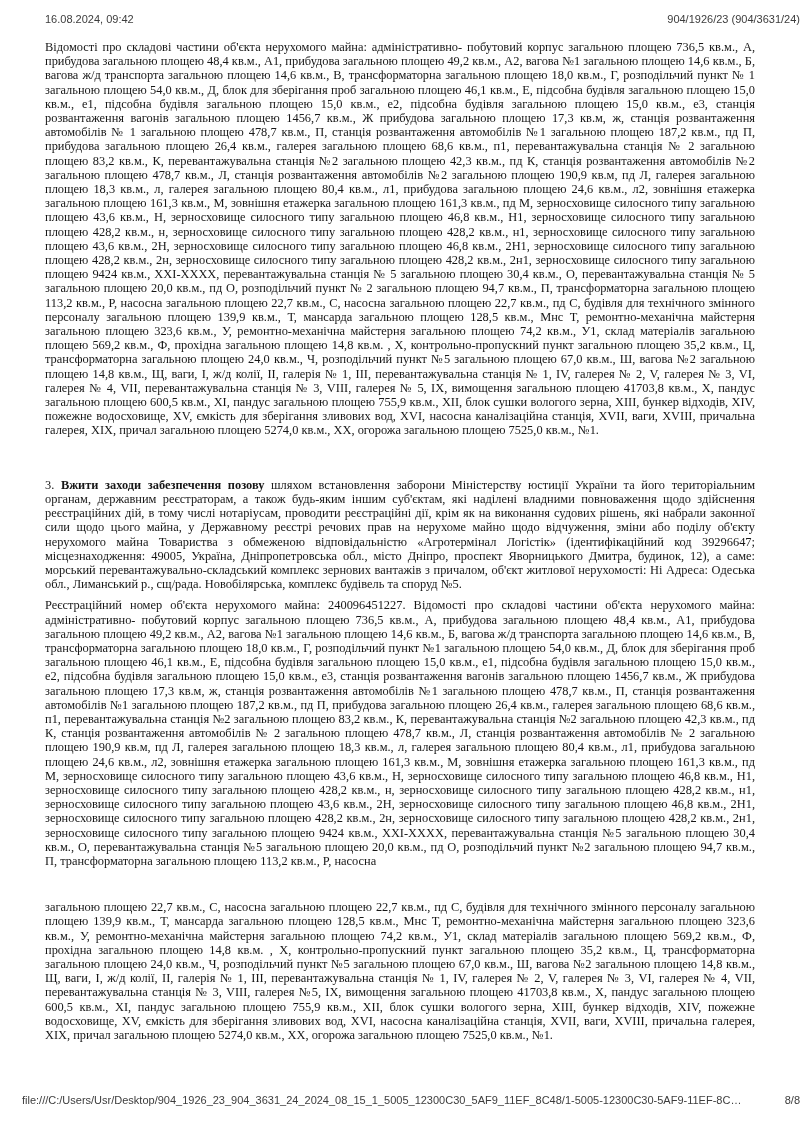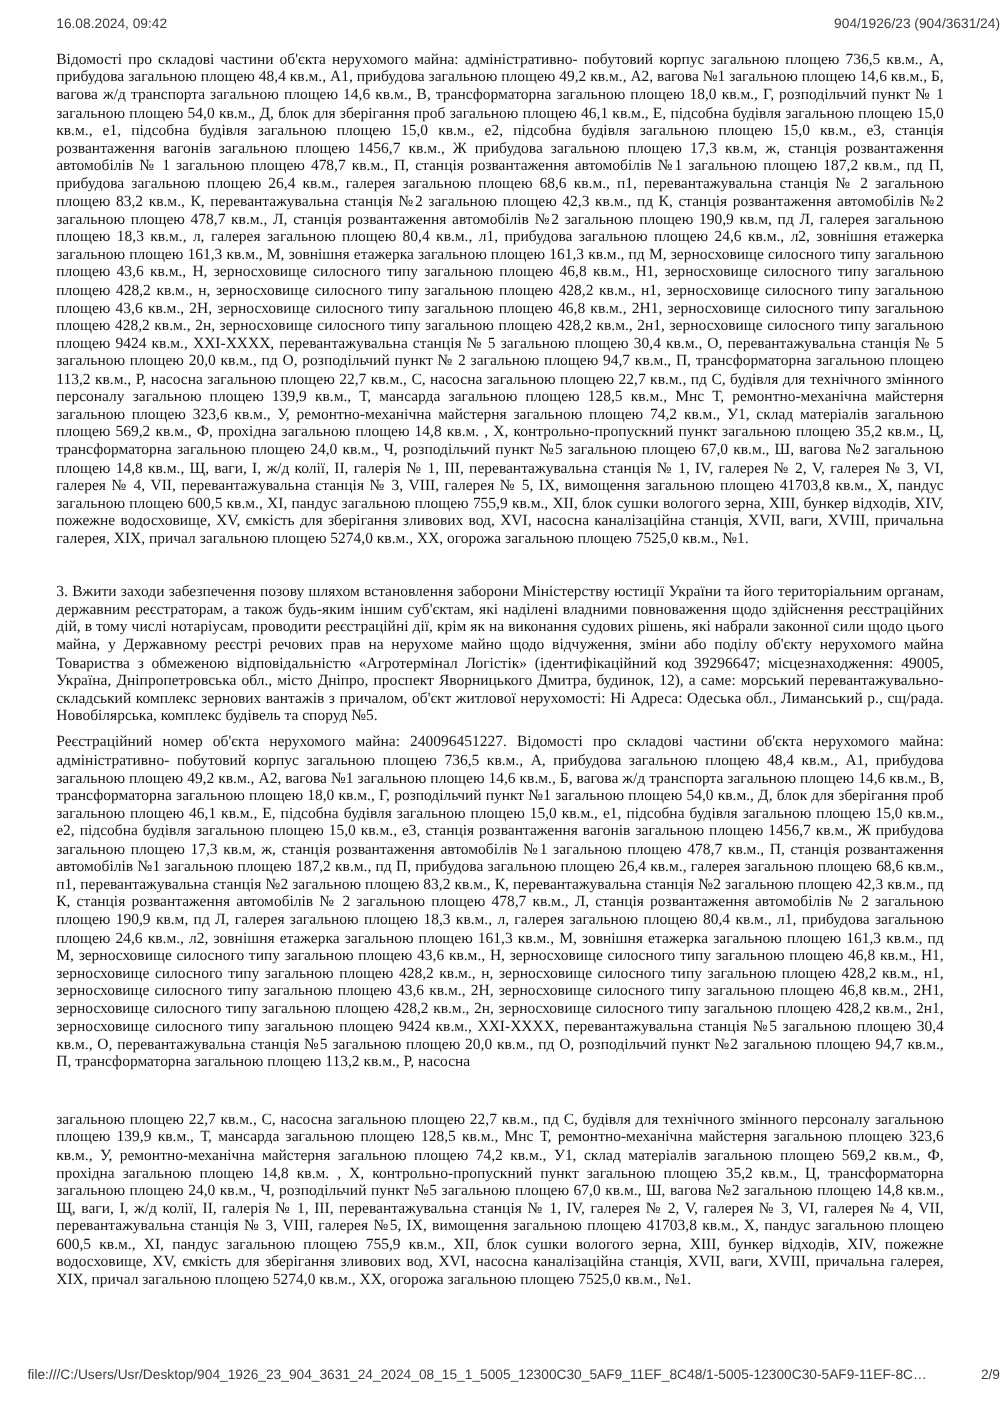--- a/index.html
+++ b/index.html
@@ -42,24 +42,24 @@
     position: absolute;
     top: 40px;
     left: 45px;
     width: 710px;
     font-size: 12.4px;
     line-height: 14.2px;
     text-align: justify;
   }
   .doc-body p { margin: 0; }
   p.para-address { text-indent: 12px; margin-bottom: 5px; }
-  p.para-components-1 { margin-bottom: 28px; }
+  p.para-components-1 { margin-bottom: 40px; }
   p.para-measures { margin-bottom: 7px; }
   p.para-components-2 { margin-bottom: 32px; }
-  .bold { font-weight: normal; }
+  .bold { font-weight: bold; }
   
   .print-footer {
     position: absolute;
     bottom: 23px;
     left: 12px;
     width: 100%;
     height: 14px;
     font-family: "Liberation Sans", sans-serif;
     font-size: 11px;
     color: #3c3c3c;
@@ -91,16 +91,16 @@
 
   <div class="doc-body">
     <p class="para-components-1">Відомості про складові частини об'єкта нерухомого майна: адміністративно- побутовий корпус загальною площею 736,5 кв.м., А, прибудова загальною площею 48,4 кв.м., А1, прибудова загальною площею 49,2 кв.м., А2, вагова №1 загальною площею 14,6 кв.м., Б, вагова ж/д транспорта загальною площею 14,6 кв.м., В, трансформаторна загальною площею 18,0 кв.м., Г, розподільчий пункт № 1 загальною площею 54,0 кв.м., Д, блок для зберігання проб загальною площею 46,1 кв.м., Е, підсобна будівля загальною площею 15,0 кв.м., е1, підсобна будівля загальною площею 15,0 кв.м., е2, підсобна будівля загальною площею 15,0 кв.м., е3, станція розвантаження вагонів загальною площею 1456,7 кв.м., Ж прибудова загальною площею 17,3 кв.м, ж, станція розвантаження автомобілів № 1 загальною площею 478,7 кв.м., П, станція розвантаження автомобілів №1 загальною площею 187,2 кв.м., пд П, прибудова загальною площею 26,4 кв.м., галерея загальною площею 68,6 кв.м., п1, перевантажувальна станція № 2 загальною площею 83,2 кв.м., К, перевантажувальна станція №2 загальною площею 42,3 кв.м., пд К, станція розвантаження автомобілів №2 загальною площею 478,7 кв.м., Л, станція розвантаження автомобілів №2 загальною площею 190,9 кв.м, пд Л, галерея загальною площею 18,3 кв.м., л, галерея загальною площею 80,4 кв.м., л1, прибудова загальною площею 24,6 кв.м., л2, зовнішня етажерка загальною площею 161,3 кв.м., М, зовнішня етажерка загальною площею 161,3 кв.м., пд М, зерносховище силосного типу загальною площею 43,6 кв.м., Н, зерносховище силосного типу загальною площею 46,8 кв.м., Н1, зерносховище силосного типу загальною площею 428,2 кв.м., н, зерносховище силосного типу загальною площею 428,2 кв.м., н1, зерносховище силосного типу загальною площею 43,6 кв.м., 2Н, зерносховище силосного типу загальною площею 46,8 кв.м., 2Н1, зерносховище силосного типу загальною площею 428,2 кв.м., 2н, зерносховище силосного типу загальною площею 428,2 кв.м., 2н1, зерносховище силосного типу загальною площею 9424 кв.м., XXI-XXXX, перевантажувальна станція № 5 загальною площею 30,4 кв.м., О, перевантажувальна станція № 5 загальною площею 20,0 кв.м., пд О, розподільчий пункт № 2 загальною площею 94,7 кв.м., П, трансформаторна загальною площею 113,2 кв.м., Р, насосна загальною площею 22,7 кв.м., С, насосна загальною площею 22,7 кв.м., пд С, будівля для технічного змінного персоналу загальною площею 139,9 кв.м., Т, мансарда загальною площею 128,5 кв.м., Мнс Т, ремонтно-механічна майстерня загальною площею 323,6 кв.м., У, ремонтно-механічна майстерня загальною площею 74,2 кв.м., У1, склад матеріалів загальною площею 569,2 кв.м., Ф, прохідна загальною площею 14,8 кв.м. , Х, контрольно-пропускний пункт загальною площею 35,2 кв.м., Ц, трансформаторна загальною площею 24,0 кв.м., Ч, розподільчий пункт №5 загальною площею 67,0 кв.м., Ш, вагова №2 загальною площею 14,8 кв.м., Щ, ваги, І, ж/д колії, ІІ, галерія № 1, ІІІ, перевантажувальна станція № 1, IV, галерея № 2, V, галерея № 3, VI, галерея № 4, VII, перевантажувальна станція № 3, VIII, галерея № 5, IX, вимощення загальною площею 41703,8 кв.м., X, пандус загальною площею 600,5 кв.м., XI, пандус загальною площею 755,9 кв.м., XII, блок сушки вологого зерна, XIII, бункер відходів, XIV, пожежне водосховище, XV, ємкість для зберігання зливових вод, XVI, насосна каналізаційна станція, XVII, ваги, XVIII, причальна галерея, XIX, причал загальною площею 5274,0 кв.м., XX, огорожа загальною площею 7525,0 кв.м., №1.</p>
     <p class="para-measures"><span>3. </span><span class="bold">Вжити заходи забезпечення позову</span><span> шляхом встановлення заборони Міністерству юстиції України та його територіальним органам, державним реєстраторам, а також будь-яким іншим суб'єктам, які наділені владними повноваження щодо здійснення реєстраційних дій, в тому числі  нотаріусам, проводити реєстраційні дії, крім як на виконання судових рішень, які набрали законної сили щодо цього майна, у Державному реєстрі речових прав на нерухоме майно щодо відчуження, зміни або поділу об'єкту нерухомого майна Товариства з обмеженою відповідальністю «Агротермінал Логістік» (ідентифікаційний код 39296647; місцезнаходження: 49005, Україна, Дніпропетровська обл., місто Дніпро, проспект Яворницького Дмитра, будинок, 12), а саме: морський перевантажувально-складський комплекс зернових вантажів з причалом, об'єкт житлової нерухомості: Ні Адреса: Одеська обл., Лиманський р., сщ/рада. Новобілярська, комплекс будівель та споруд №5.</span></p>
     <p class="para-components-2">Реєстраційний номер об'єкта нерухомого майна: 240096451227. Відомості про складові частини об'єкта нерухомого майна: адміністративно- побутовий корпус загальною площею 736,5 кв.м., А, прибудова загальною площею 48,4 кв.м., А1, прибудова загальною площею 49,2 кв.м., А2, вагова №1 загальною площею 14,6 кв.м., Б, вагова ж/д транспорта загальною площею 14,6 кв.м., В, трансформаторна загальною площею 18,0 кв.м., Г, розподільчий пункт №1 загальною площею 54,0 кв.м., Д, блок для зберігання проб загальною площею 46,1 кв.м., Е, підсобна будівля загальною площею 15,0 кв.м., е1, підсобна будівля загальною площею 15,0 кв.м., е2, підсобна будівля загальною площею 15,0 кв.м., е3, станція розвантаження вагонів загальною площею 1456,7 кв.м., Ж прибудова загальною площею 17,3 кв.м, ж, станція розвантаження автомобілів №1 загальною площею 478,7 кв.м., П, станція розвантаження автомобілів №1 загальною площею 187,2 кв.м., пд П, прибудова загальною площею 26,4 кв.м., галерея загальною площею 68,6 кв.м., п1, перевантажувальна станція №2 загальною площею 83,2 кв.м., К, перевантажувальна станція №2 загальною площею 42,3 кв.м., пд К, станція розвантаження автомобілів № 2 загальною площею 478,7 кв.м., Л, станція розвантаження автомобілів № 2 загальною площею 190,9 кв.м, пд Л, галерея загальною площею 18,3 кв.м., л, галерея загальною площею 80,4 кв.м., л1, прибудова загальною площею 24,6 кв.м., л2, зовнішня етажерка загальною площею 161,3 кв.м., М, зовнішня етажерка загальною площею 161,3 кв.м., пд М, зерносховище силосного типу загальною площею 43,6 кв.м., Н, зерносховище силосного типу загальною площею 46,8 кв.м., Н1, зерносховище силосного типу загальною площею 428,2 кв.м., н, зерносховище силосного типу загальною площею 428,2 кв.м., н1, зерносховище силосного типу загальною площею 43,6 кв.м., 2Н, зерносховище силосного типу загальною площею 46,8 кв.м., 2Н1, зерносховище силосного типу загальною площею 428,2 кв.м., 2н, зерносховище силосного типу загальною площею 428,2 кв.м., 2н1, зерносховище силосного типу загальною площею 9424 кв.м., XXI-XXXX, перевантажувальна станція №5 загальною площею 30,4 кв.м., О, перевантажувальна станція №5 загальною площею 20,0 кв.м., пд О, розподільчий пункт №2 загальною площею 94,7 кв.м., П, трансформаторна загальною площею 113,2 кв.м., Р, насосна</p>
     <p class="para-components-3">загальною площею 22,7 кв.м., С, насосна загальною площею 22,7 кв.м., пд С, будівля для технічного змінного персоналу загальною площею 139,9 кв.м., Т, мансарда загальною площею 128,5 кв.м., Мнс Т, ремонтно-механічна майстерня загальною площею 323,6 кв.м., У, ремонтно-механічна майстерня загальною площею 74,2 кв.м., У1, склад матеріалів загальною площею 569,2 кв.м., Ф, прохідна загальною площею 14,8 кв.м. , Х, контрольно-пропускний пункт загальною площею 35,2 кв.м., Ц, трансформаторна загальною площею 24,0 кв.м., Ч, розподільчий пункт №5 загальною площею 67,0 кв.м., Ш, вагова №2 загальною площею 14,8 кв.м., Щ, ваги, І, ж/д колії, ІІ, галерія № 1, ІІІ, перевантажувальна станція № 1, IV, галерея № 2, V, галерея № 3, VI, галерея № 4, VII, перевантажувальна станція № 3, VIII, галерея №5, IX, вимощення загальною площею 41703,8 кв.м., X, пандус загальною площею 600,5 кв.м., XI, пандус загальною площею 755,9 кв.м., XII, блок сушки вологого зерна, XIII, бункер відходів, XIV, пожежне водосховище, XV, ємкість для зберігання зливових вод, XVI, насосна каналізаційна станція, XVII, ваги, XVIII, причальна галерея, XIX, причал загальною площею 5274,0 кв.м., XX, огорожа загальною площею 7525,0 кв.м., №1.</p>
   </div>
 
   <div class="print-footer">
     <span class="file-url">file:///C:/Users/Usr/Desktop/904_1926_23_904_3631_24_2024_08_15_1_5005_12300C30_5AF9_11EF_8C48/1-5005-12300C30-5AF9-11EF-8C…</span>
-    <span class="page-indicator">2/9</span>
+    <span class="page-indicator">8/8</span>
   </div>
 
 </div>
 
 </body></html>

